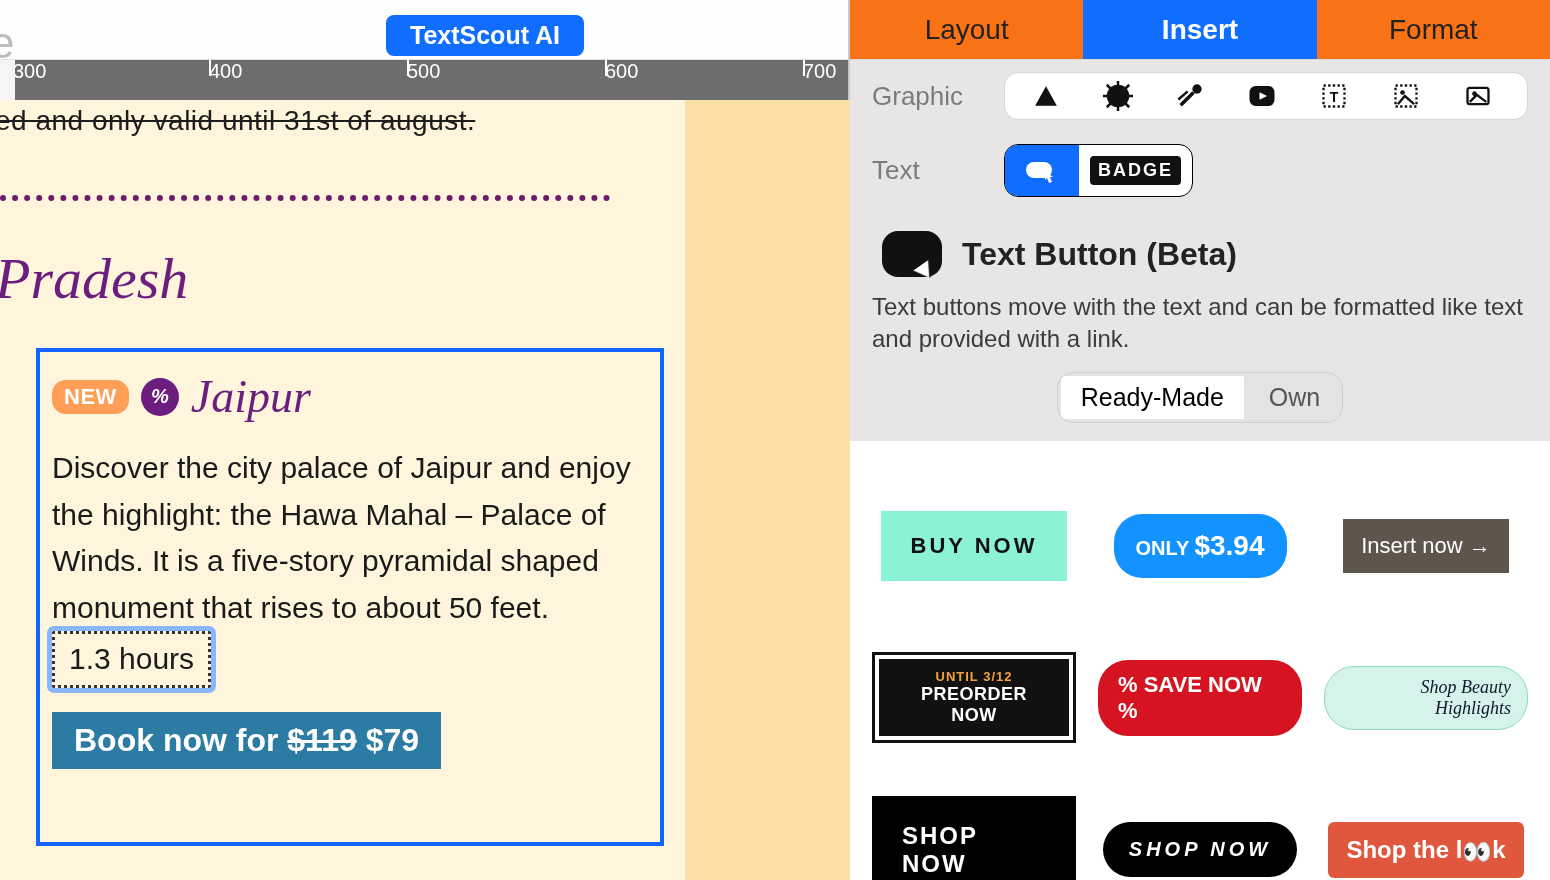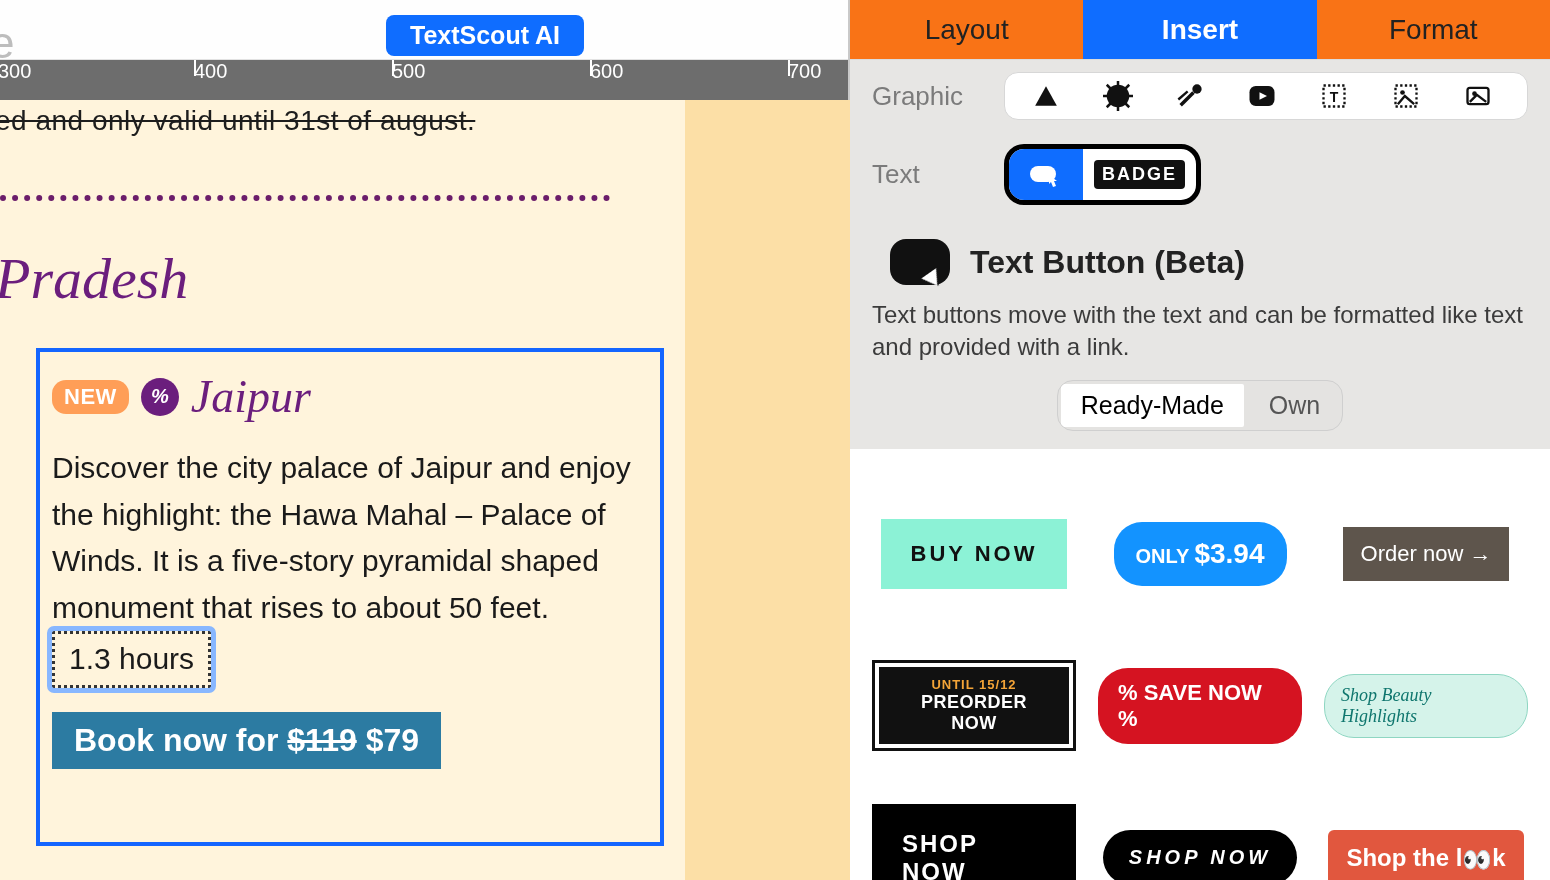--- a/index.html
+++ b/index.html
@@ -41,21 +41,21 @@
     color: #fff;
     font-weight: 600;
     font-size: 25px;
     padding: 6px 24px;
     border-radius: 8px;
     border: none;
   }
   
   .ruler {
     position: absolute;
-    top: 60px; left: 0; right: 0;
+    top: 60px; left: 15px; right: 0;
     height: 40px;
     background: #6d6d6d;
     color: #fff;
     overflow: hidden;
   }
   .tick-major {
     position: absolute; top: 0;
     font-size: 20px;
     color: #fff;
   }
@@ -181,33 +181,33 @@
   .glabel { color:#7b7b7b; font-size:26px; width:110px; }
   .pillrow {
     background:#fff; border:1px solid #d7d7d7; border-radius:14px;
     display:flex; align-items:center; gap:42px;
     padding:8px 26px;
     flex:1;
   }
   .gicon { width:30px; height:30px; display:flex; align-items:center; justify-content:center; }
 
   .trow-seg {
-    display:flex; border:5px solid #000000; border-radius:20px; overflow:hidden;
+    display:flex; border:1px solid #000000; border-radius:14px; overflow:hidden;
     background:#fff;
   }
   .seg { padding:8px 20px; display:flex; align-items:center; }
   .seg.active { background:#0f6dff; color:#fff; }
   .seg .cursoricon svg { display:block; }
   .seg.badge-seg { font-weight:800; letter-spacing:2px; font-size:18px;
      background:#111; color:#fff; border-radius:4px; margin:5px; padding:4px 8px;}
   .seg-wrap { padding:6px; }
 
   .section-head {
     display:flex; align-items:center; gap:20px;
-    padding:22px 22px 10px 40px;
+    padding:22px 22px 10px 32px;
   }
   .tb-icon {
     width:60px; height:46px; background:#111; border-radius:16px;
     position:relative;
   }
   .tb-icon::after{
     content:''; position:absolute; right:8px; bottom:-2px;
     width:0;height:0;
     border-left:9px solid transparent;
     border-right:9px solid transparent;
@@ -241,21 +241,21 @@
 
   .p1 { background:#8cf2d6; color:#111; font-weight:700; letter-spacing:3px; font-size:22px; padding:22px 30px; }
   .p2 { background:#1393ff; color:#fff; font-weight:700; font-size:20px; padding:16px 22px; border-radius:28px; }
   .p2 b { font-size:28px; font-weight:800;}
   .p3 { background:#5e554c; color:#fff; font-size:22px; padding:14px 18px; }
   .p4 { border:3px solid #111; padding:4px; }
   .p4-inner { background:#111; color:#fff; text-align:center; padding:10px 18px; }
   .p4-top { color:#f4a437; font-weight:700; font-size:13px; letter-spacing:1px; }
   .p4-bot { font-weight:700; font-size:18px; letter-spacing:.5px; }
   .p5 { background:#d51321; color:#fff; font-weight:800; font-size:22px; border-radius:30px; padding:12px 20px; }
-  .p6 { background:#d5f3ea; color:#0f766e; font-style:italic; font-family:cursive; border:1px solid #8fd6c2; border-radius:30px; padding:10px 16px; font-size:18px;}
+  .p6 { background:#d5f3ea; color:#0f172a; font-style:italic; font-family:cursive; border:1px solid #8fd6c2; border-radius:30px; padding:10px 16px; font-size:18px;text-align:right;}
   .p7 { background:#000; color:#fff; font-weight:800; letter-spacing:2px; font-size:24px; padding:26px 30px; }
   .p8 { background:#000; color:#fff; font-weight:800; letter-spacing:4px; font-style:italic; font-size:20px; border-radius:34px; padding:16px 26px; }
   .p9 { background:#e1573e; color:#fff; font-weight:700; font-size:24px; padding:14px 18px; border-radius:6px; }
   .p9 .oo { display:inline-block; transform:translateY(2px); }
 </style>
 </head>
 <body>
 
 <div class="canvas-pane">
   <div class="topbar">
@@ -394,25 +394,25 @@
         <div class="off">Own</div>
       </div>
     </div>
   </div>
 
   <div class="presets">
     <div class="p1">BUY NOW</div>
     <div class="p2">
       <span>ONLY </span><b>$3.94</b>
     </div>
-    <div class="p3">Order now →</div>
+    <div class="p3">Insert now →</div>
 
     <div class="p4">
       <div class="p4-inner">
-        <div class="p4-top">UNTIL 15/12</div>
+        <div class="p4-top">UNTIL 3/12</div>
         <div class="p4-bot">PREORDER NOW</div>
       </div>
     </div>
     <div class="p5">% SAVE NOW %</div>
     <div class="p6">Shop Beauty Highlights</div>
 
     <div class="p7">SHOP NOW</div>
     <div class="p8">SHOP NOW</div>
     <div class="p9">
       <span>Shop the l</span><span class="oo">👀</span><span>k</span>

